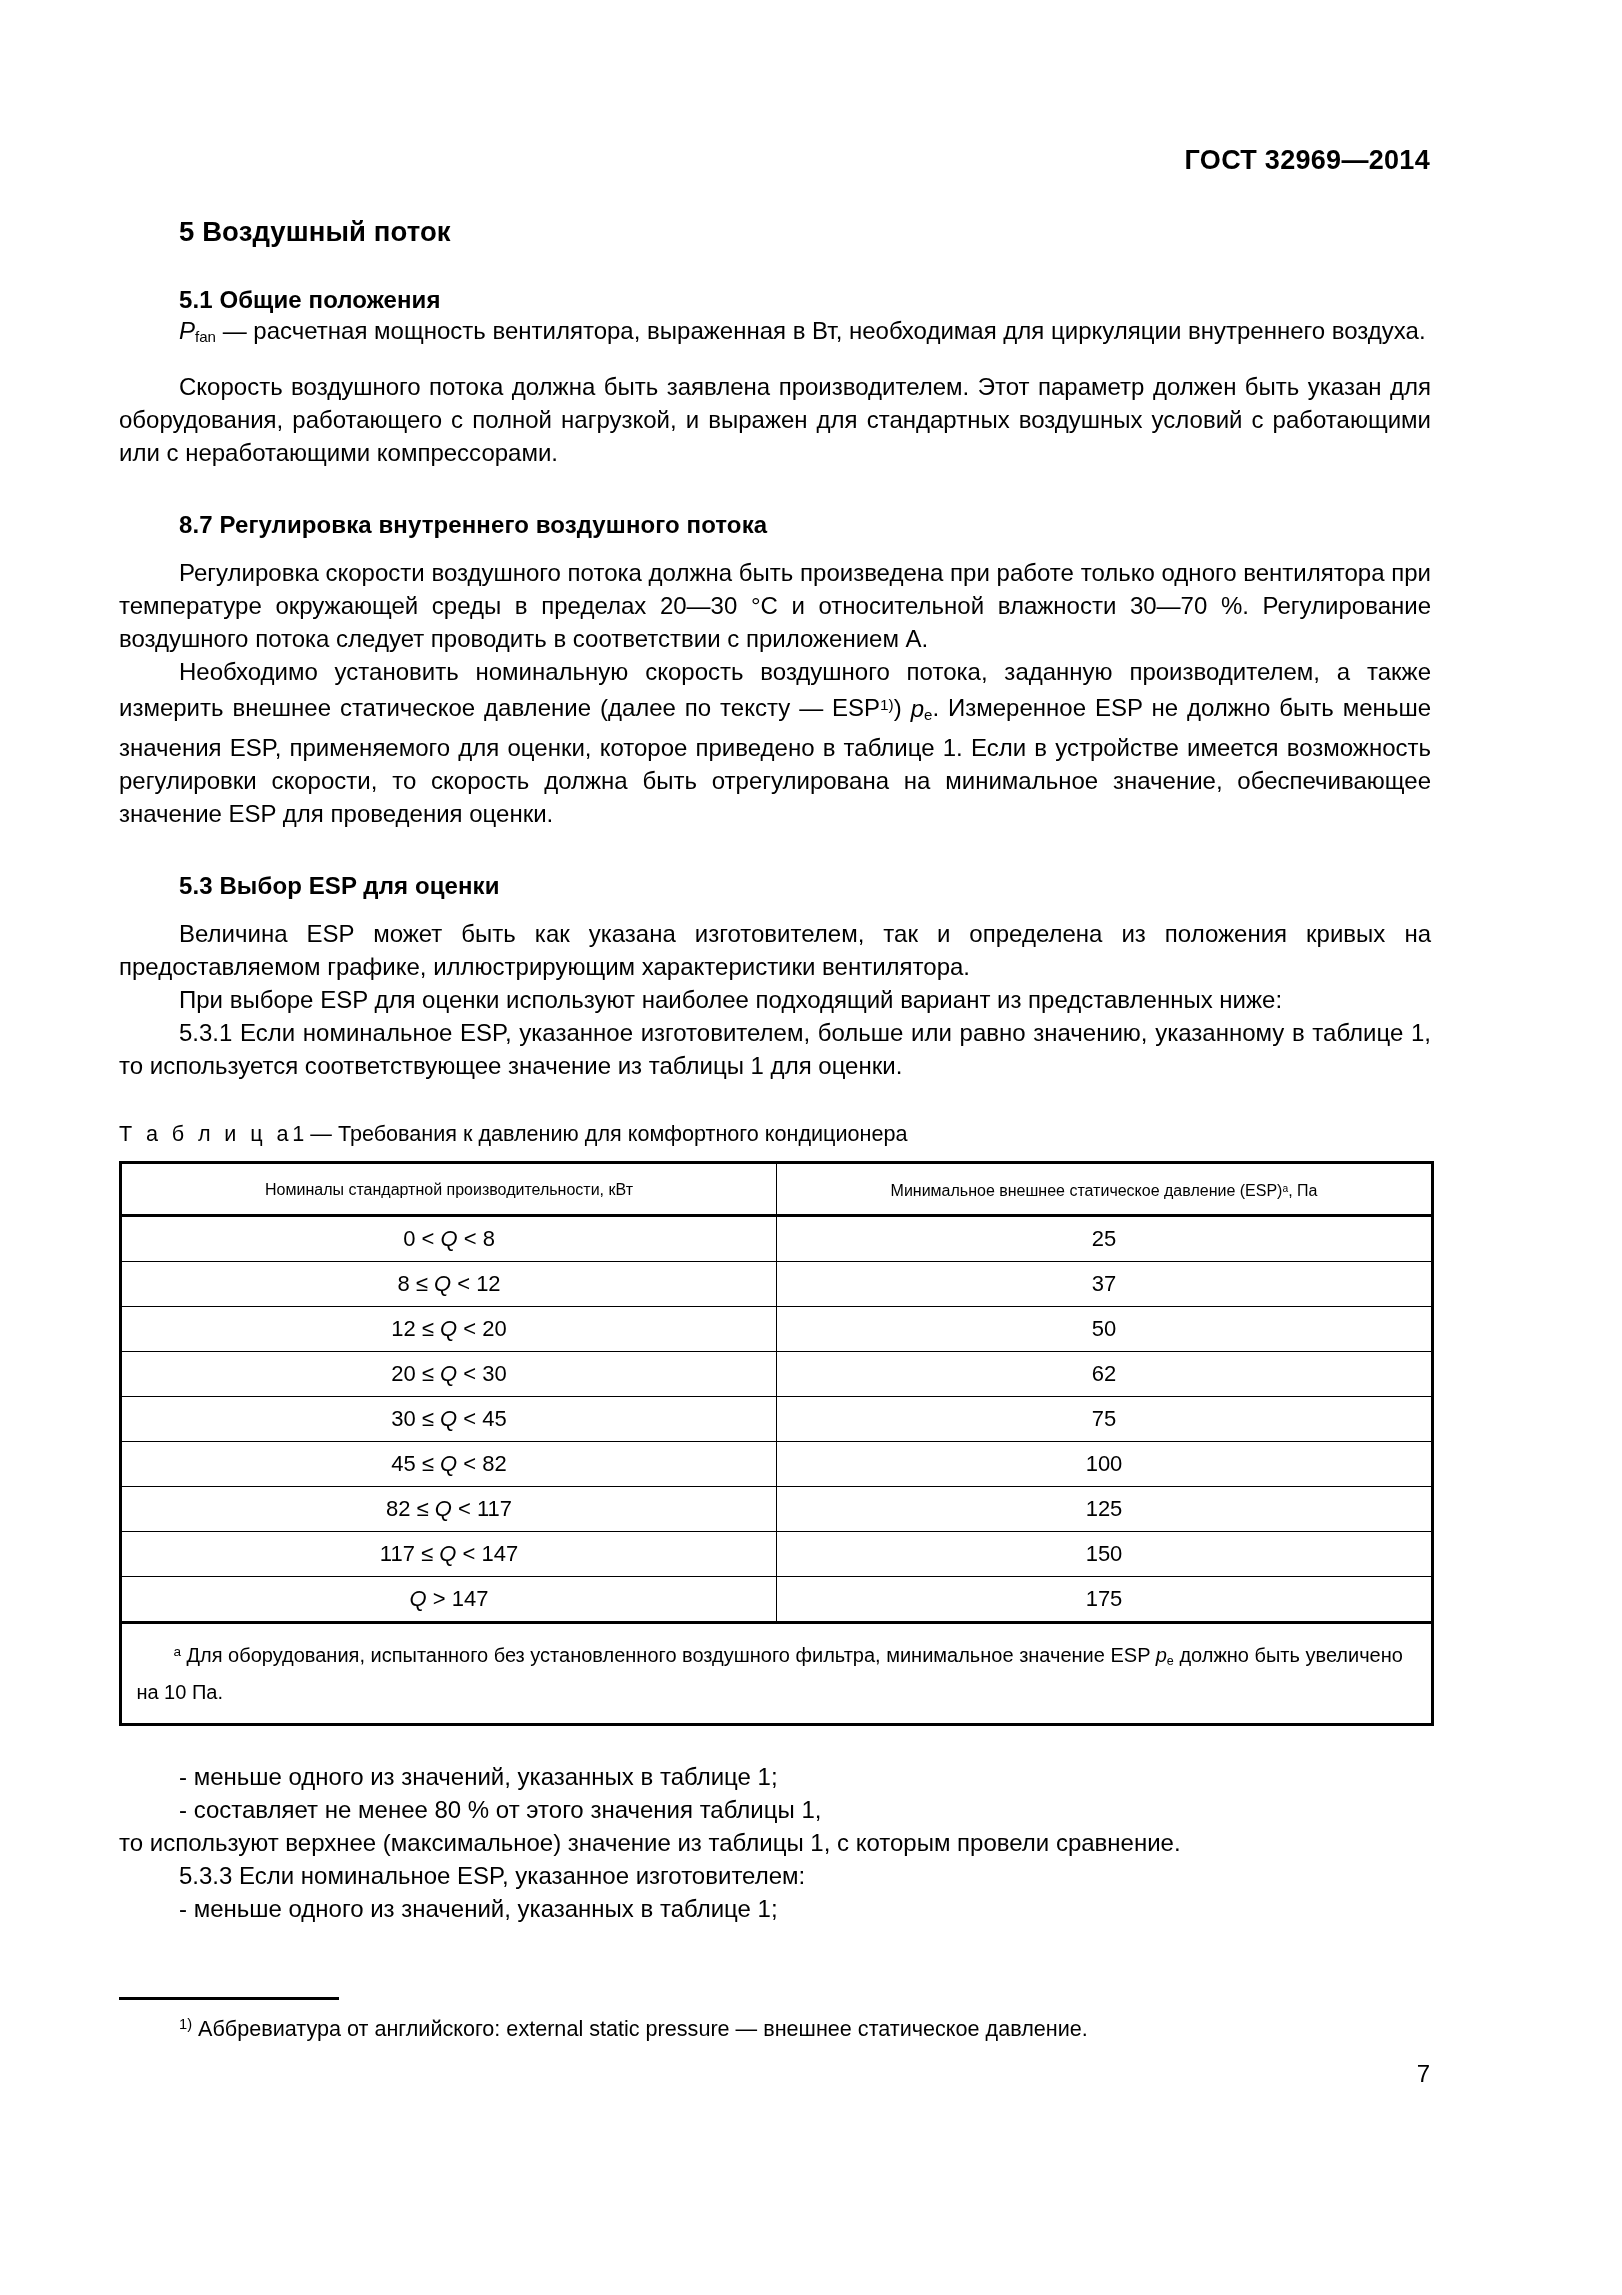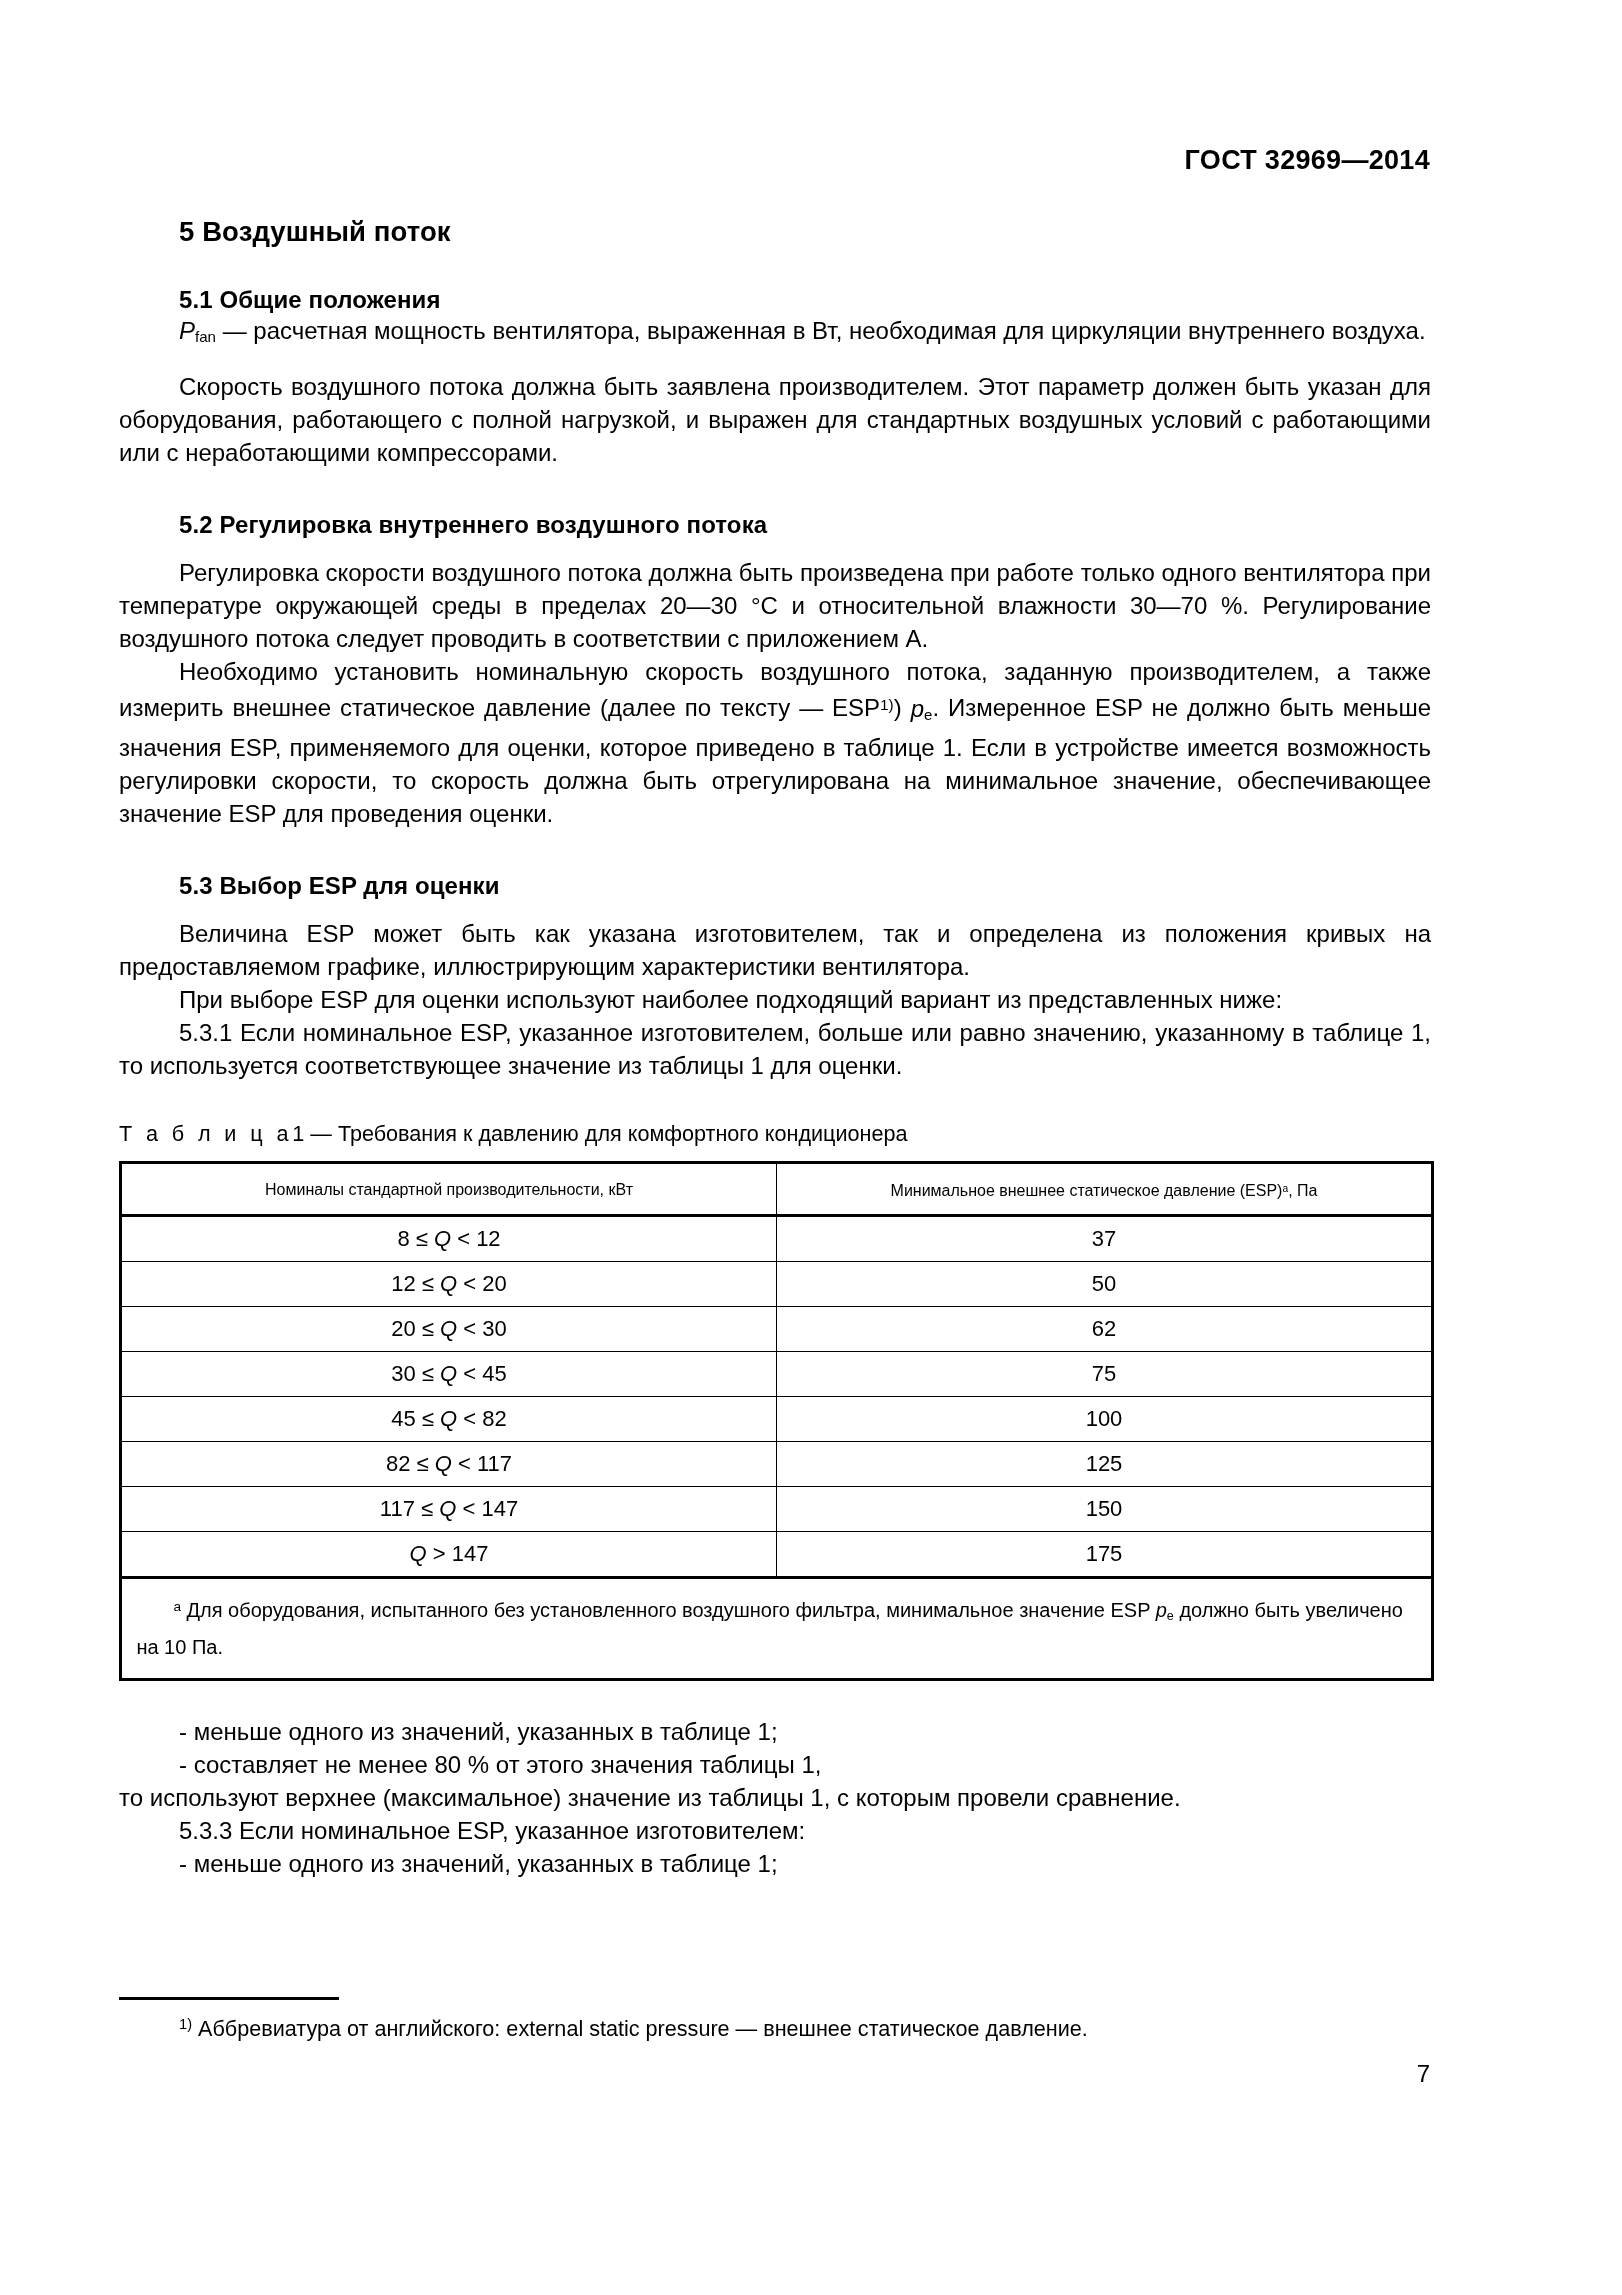--- a/index.html
+++ b/index.html
@@ -203,21 +203,21 @@
   <div class="content">
 
     <h1 class="sec">5 Воздушный поток</h1>
 
     <h2 class="subsec" style="margin-top:38px;">5.1 Общие положения</h2>
 
     <p class="body tight last-line-left"><span class="it"><span>P</span><sub class="v">fan</sub></span><span> — расчетная мощность вентилятора, выраженная в Вт, необходимая для циркуляции внутреннего воздуха.</span></p>
 
     <p class="body">Скорость воздушного потока должна быть заявлена производителем. Этот параметр должен быть указан для оборудования, работающего с полной нагрузкой, и выражен для стандартных воздушных условий с работающими или с неработающими компрессорами.</p>
 
-    <h2 class="subsec">5.2 Регулировка внутреннего воздушного потока</h2>
+    <h2 class="subsec">8.7 Регулировка внутреннего воздушного потока</h2>
 
     <p class="body">Регулировка скорости воздушного потока должна быть произведена при работе только одного вентилятора при температуре окружающей среды в пределах 20—30 °C и относительной влажности 30—70 %. Регулирование воздушного потока следует проводить в соответствии с приложением А.</p>
 
     <p class="body tight"><span>Необходимо установить номинальную скорость воздушного потока, заданную производителем, а также измерить внешнее статическое давление (далее по тексту — ESP</span><sup class="v">1)</sup><span>) </span><span class="it"><span>p</span><sub class="v">e</sub></span><span>. Измеренное ESP не должно быть меньше значения ESP, применяемого для оценки, которое приведено в таблице 1. Если в устройстве имеется возможность регулировки скорости, то скорость должна быть отрегулирована на минимальное значение, обеспечивающее значение ESP для проведения оценки.</span></p>
 
     <h2 class="subsec">5.3 Выбор ESP для оценки</h2>
 
     <p class="body">Величина ESP может быть как указана изготовителем, так и определена из положения кривых на предоставляемом графике, иллюстрирующим характеристики вентилятора.</p>
 
     <p class="body tight last-line-left">При выборе ESP для оценки используют наиболее подходящий вариант из представленных ниже:</p>
@@ -231,20 +231,24 @@
           <col class="c1">
           <col class="c2">
         </colgroup>
       <thead>
         <tr>
           <th>Номиналы стандартной производительности, кВт</th>
           <th><span>Минимальное внешнее статическое давление (ESP)</span><sup class="v">a</sup><span>, Па</span></th>
         </tr>
       </thead>
       <tbody>
+        <tr>
+          <td><span>0 &lt; </span><span class="it">Q</span><span> &lt; 8</span></td>
+          <td>25</td>
+        </tr>
         <tr>
           <td><span>8 ≤ </span><span class="it">Q</span><span> &lt; 12</span></td>
           <td>37</td>
         </tr>
         <tr>
           <td><span>12 ≤ </span><span class="it">Q</span><span> &lt; 20</span></td>
           <td>50</td>
         </tr>
         <tr>
           <td><span>20 ≤ </span><span class="it">Q</span><span> &lt; 30</span></td>

